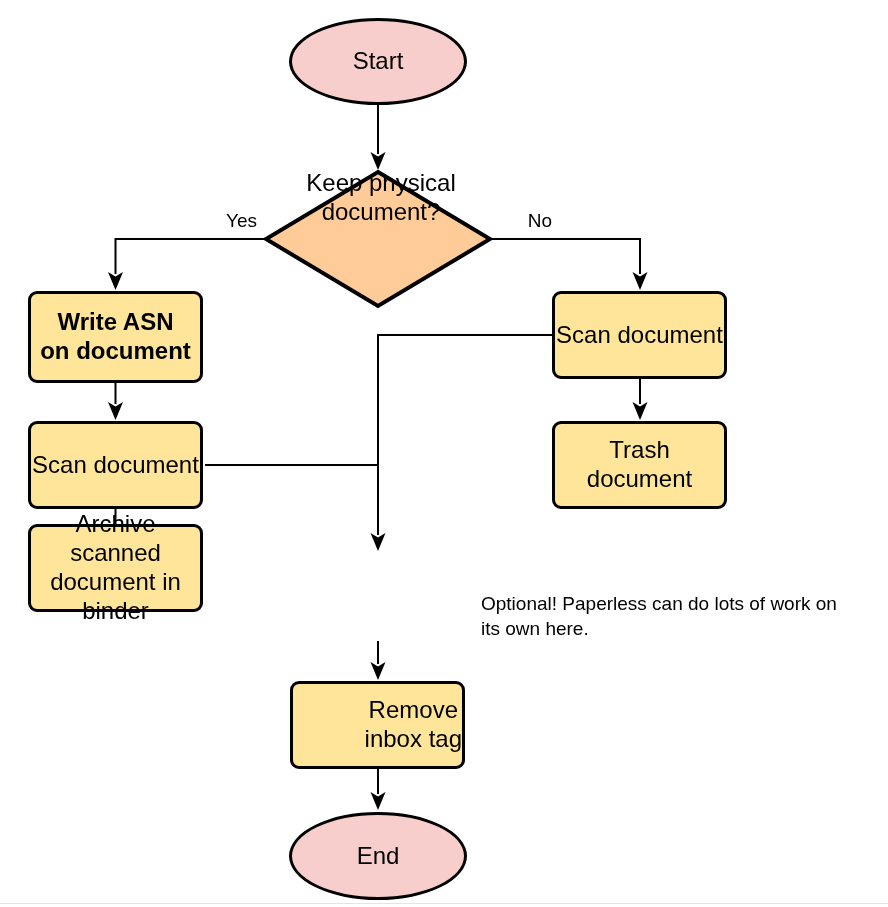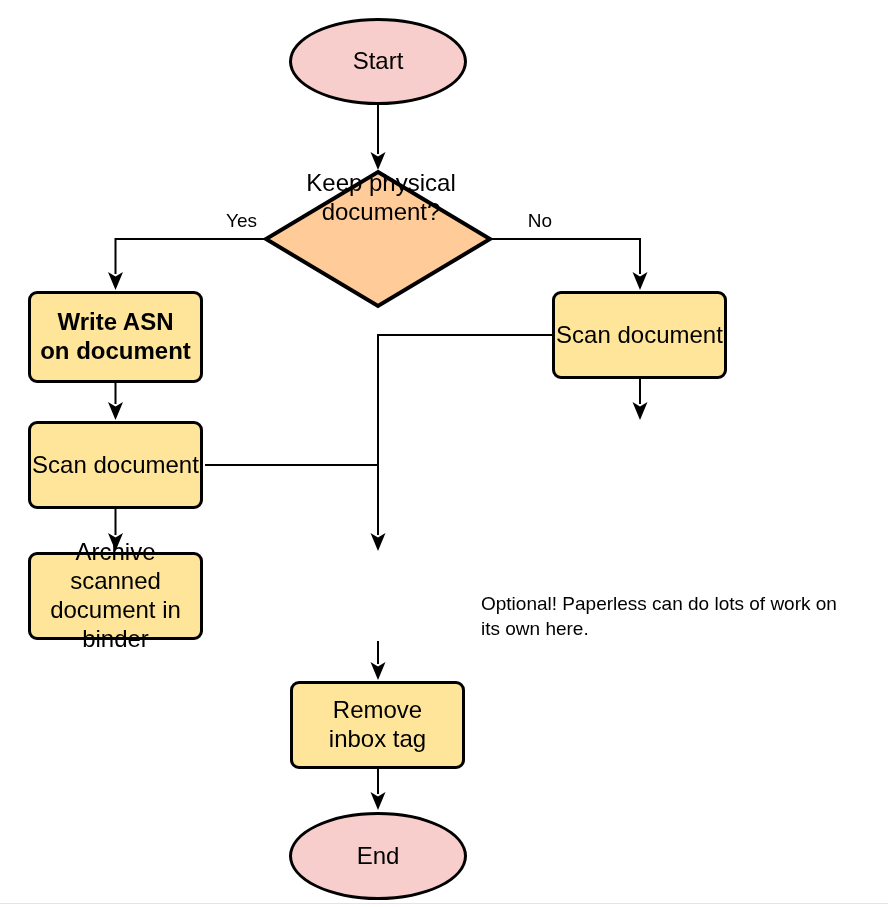--- a/index.html
+++ b/index.html
@@ -157,36 +157,39 @@
 
   <div class="node process" style="left:28px; top:291px; width:175px; height:92px;font-weight:bold;">
     <span class="label">Write ASN
 on document</span>
   </div>
 
   <div class="node process" style="left:28px; top:421px; width:175px; height:88px;">
     <span class="label">Scan document</span>
   </div>
 
-  <div class="node process" style="left:28px; top:552px; width:175px; height:88px;">
+  <div class="node process" style="left:28px; top:524px; width:175px; height:88px;">
     <span class="label">Archive scanned
 document in
 binder</span>
   </div>
 
   <div class="node process" style="left:552px; top:291px; width:175px; height:88px;">
     <span class="label">Scan document</span>
   </div>
 
+  <div class="node process" style="left:552px; top:421px; width:175px; height:88px;">
+    <span class="label">Trash document</span>
+  </div>
 
 
   <div class="annotation">Optional! Paperless can do lots of work on
 its own here.</div>
 
-  <div class="node process" style="left:290px; top:681px; width:175px; height:88px;">
+  <div class="node process" style="left:290px; top:681px; width:175px; height:88px;justify-content:flex-end;">
     <span class="label">Remove
 inbox tag</span>
   </div>
 
   <div class="node terminal" style="left:289px; top:812px; width:178px; height:88px;">
     <span class="label">End</span>
   </div>
 
   <div class="page-edge"></div>
 

